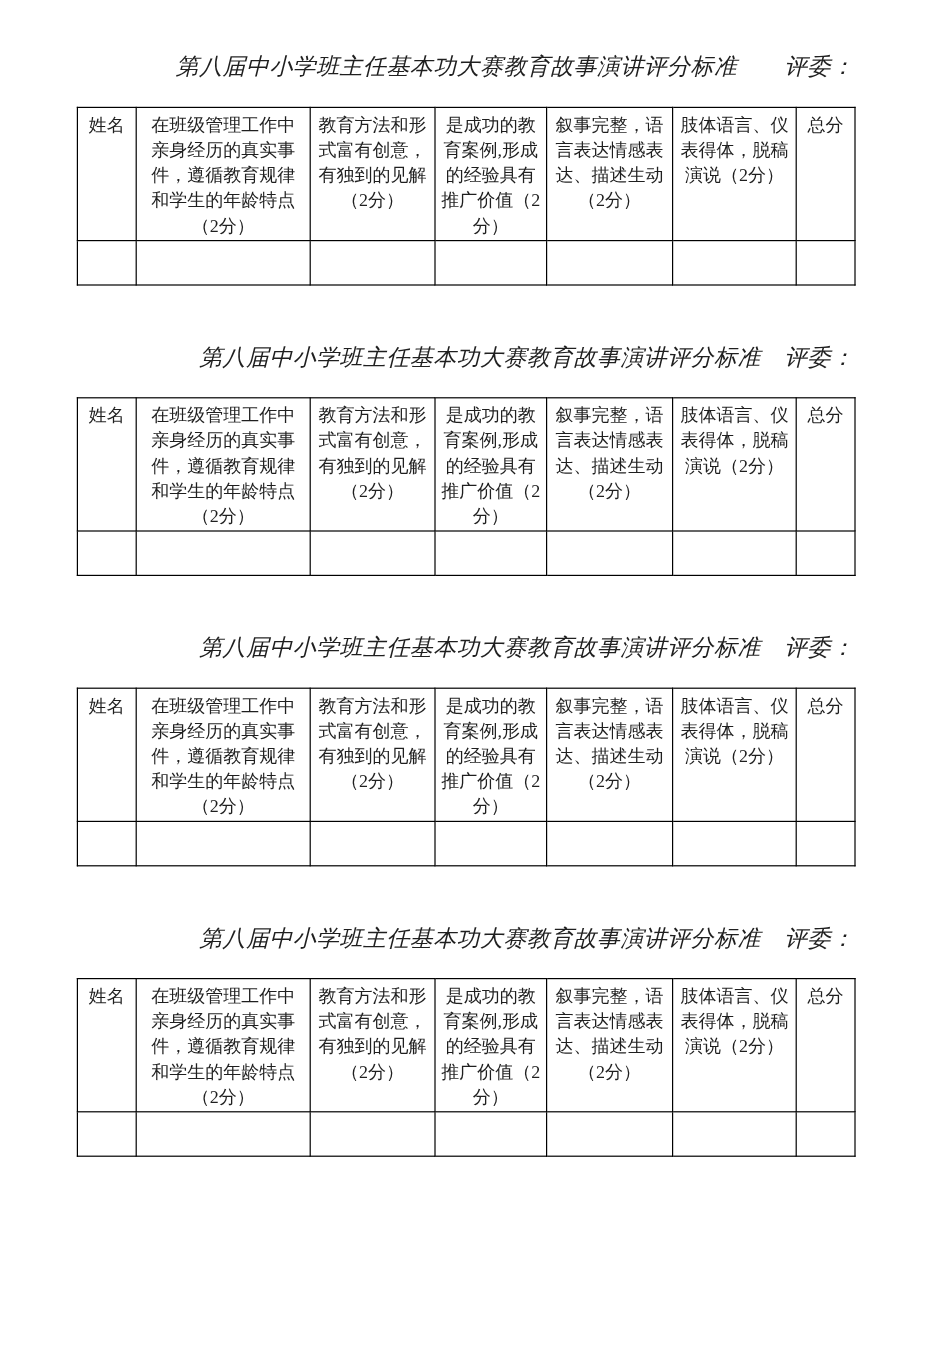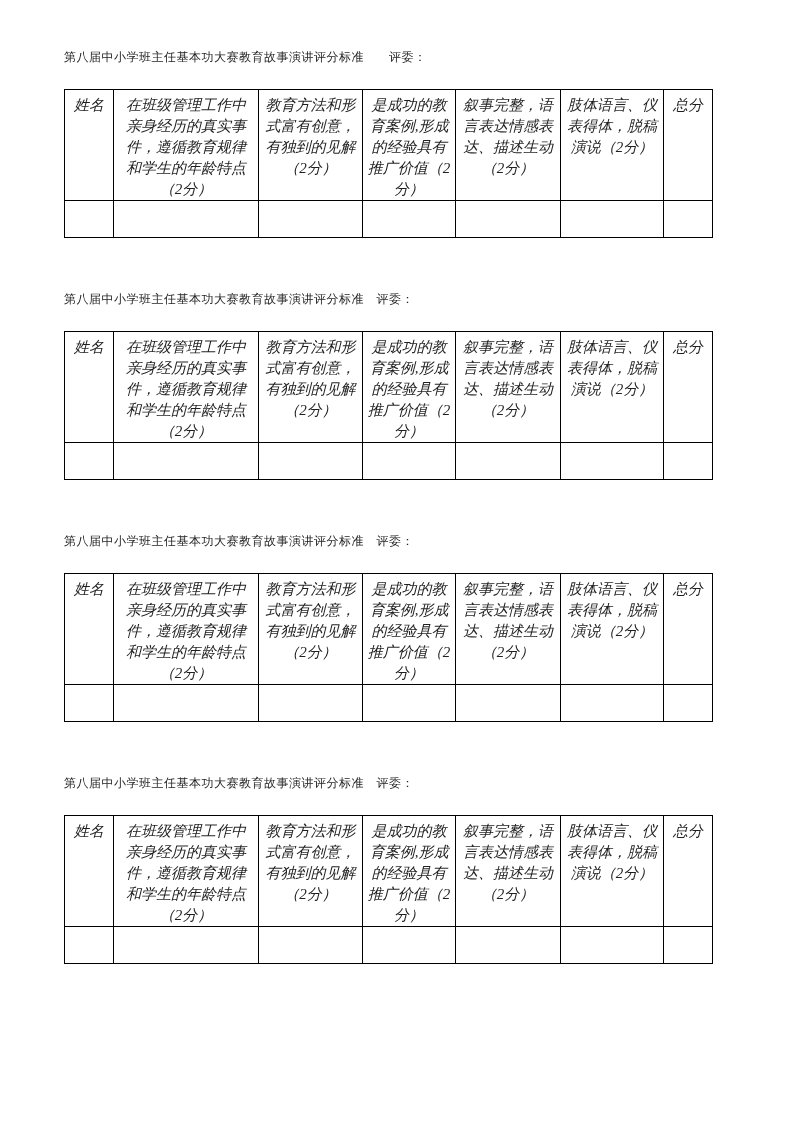--- a/index.html
+++ b/index.html
@@ -19,26 +19,27 @@
     width: 793px;
     height: 1122px;
     padding-top: 44px;
   }
   .sheet {
     width: 648px;
     margin: 0 0 48px 64px;
   }
   .doc-title {
     margin: 0 0 19px 0;
-    font-size: 12px;
+    font-size: 19px;
     font-weight: normal;
     line-height: 26px;
-    text-align: left;
+    text-align: right;
     white-space: pre;
     letter-spacing: 0.5px;
+    font-style: italic;
   }
   table.score-table {
     width: 648px;
     table-layout: fixed;
     border-collapse: collapse;
   }
   table.score-table td {
     border: 1.4px solid #000000;
     box-sizing: border-box;
     overflow: hidden;
@@ -51,21 +52,20 @@
   .col-crit5    { width: 103px; }
   .col-total    { width: 49px;  }
   .header-row td {
     height: 105px;
     vertical-align: top;
     text-align: center;
     font-size: 15px;
     line-height: 21px;
     padding: 5px 1px 0 1px;
     white-space: pre-line;
-    font-style: italic;
   }
   .entry-row td {
     height: 37px;
   }
 </style>
 </head>
 <body>
 
 <div class="page">
 

